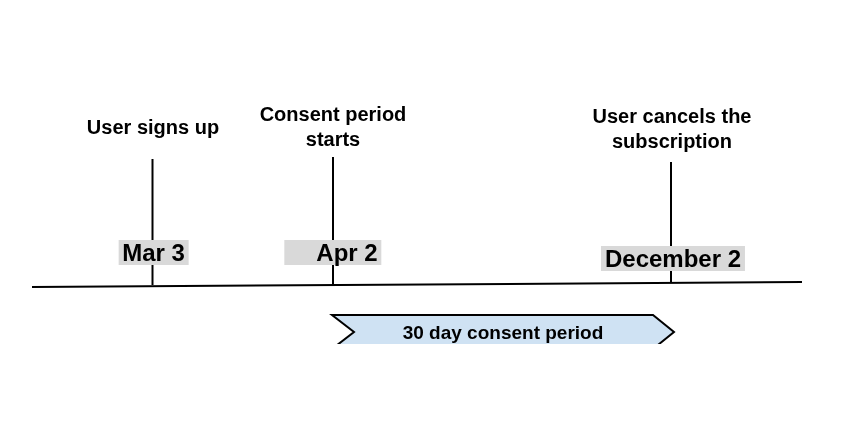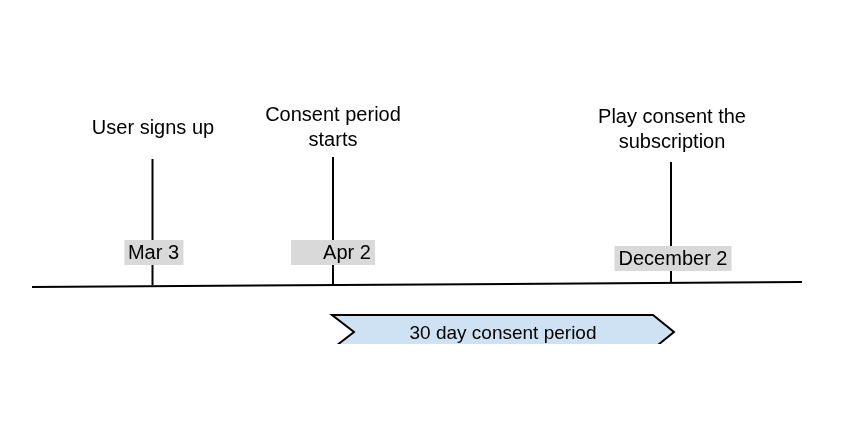--- a/index.html
+++ b/index.html
@@ -8,20 +8,21 @@
     background: #ffffff;
   }
   .stage {
     position: relative;
     width: 852px;
     height: 344px;
     background: var(--canvas-bg, #ffffff);
     font-family: "Liberation Sans", sans-serif;
     color: var(--text, #000000);
     overflow: hidden;
+    font-weight: bold;
   }
   .layer-svg {
     position: absolute;
     left: 0;
     top: 0;
     width: 852px;
     height: 426px;
     display: block;
   }
   .event-label {
@@ -30,21 +31,21 @@
     font-size: 20px;
     line-height: 25px;
     text-align: center;
     white-space: pre-line;
     color: var(--text, #000000);
   }
   .date-chip {
     position: absolute;
     transform: translateX(-50%);
     background: var(--date-bg, #d9d9d9);
-    font-size: 20px;
+    font-size: 24px;
     line-height: 25px;
     height: 25px;
     padding: 0 4px;
     white-space: nowrap;
     color: var(--text, #000000);
   }
   .banner-label {
     position: absolute;
     transform: translateX(-50%);
     font-size: 19px;
@@ -75,21 +76,21 @@
     <line class="tick-line" x1="671" y1="162" x2="671" y2="283"></line>
 
     <polygon class="banner-shape" points="332,315 653,315 674,332 653,349 332,349 354,332"></polygon>
   </svg>
 
   <div class="event-label" style="left:153px; top:115px;">User signs up</div>
 
   <div class="event-label" style="left:333px; top:102px;">Consent period
 starts</div>
 
-  <div class="event-label" style="left:672px; top:104px;">Play consent the
+  <div class="event-label" style="left:672px; top:104px;">User cancels the
 subscription</div>
 
   <div class="date-chip" style="left:153.5px; top:240px;">Mar 3</div>
 
   <div class="date-chip" style="left:333px; top:240px;padding-left:32px;">Apr 2</div>
 
   <div class="date-chip" style="left:673px; top:246px;">December 2</div>
 
   <div class="banner-label" style="left:503px; top:320px;">30 day consent period</div>
 

